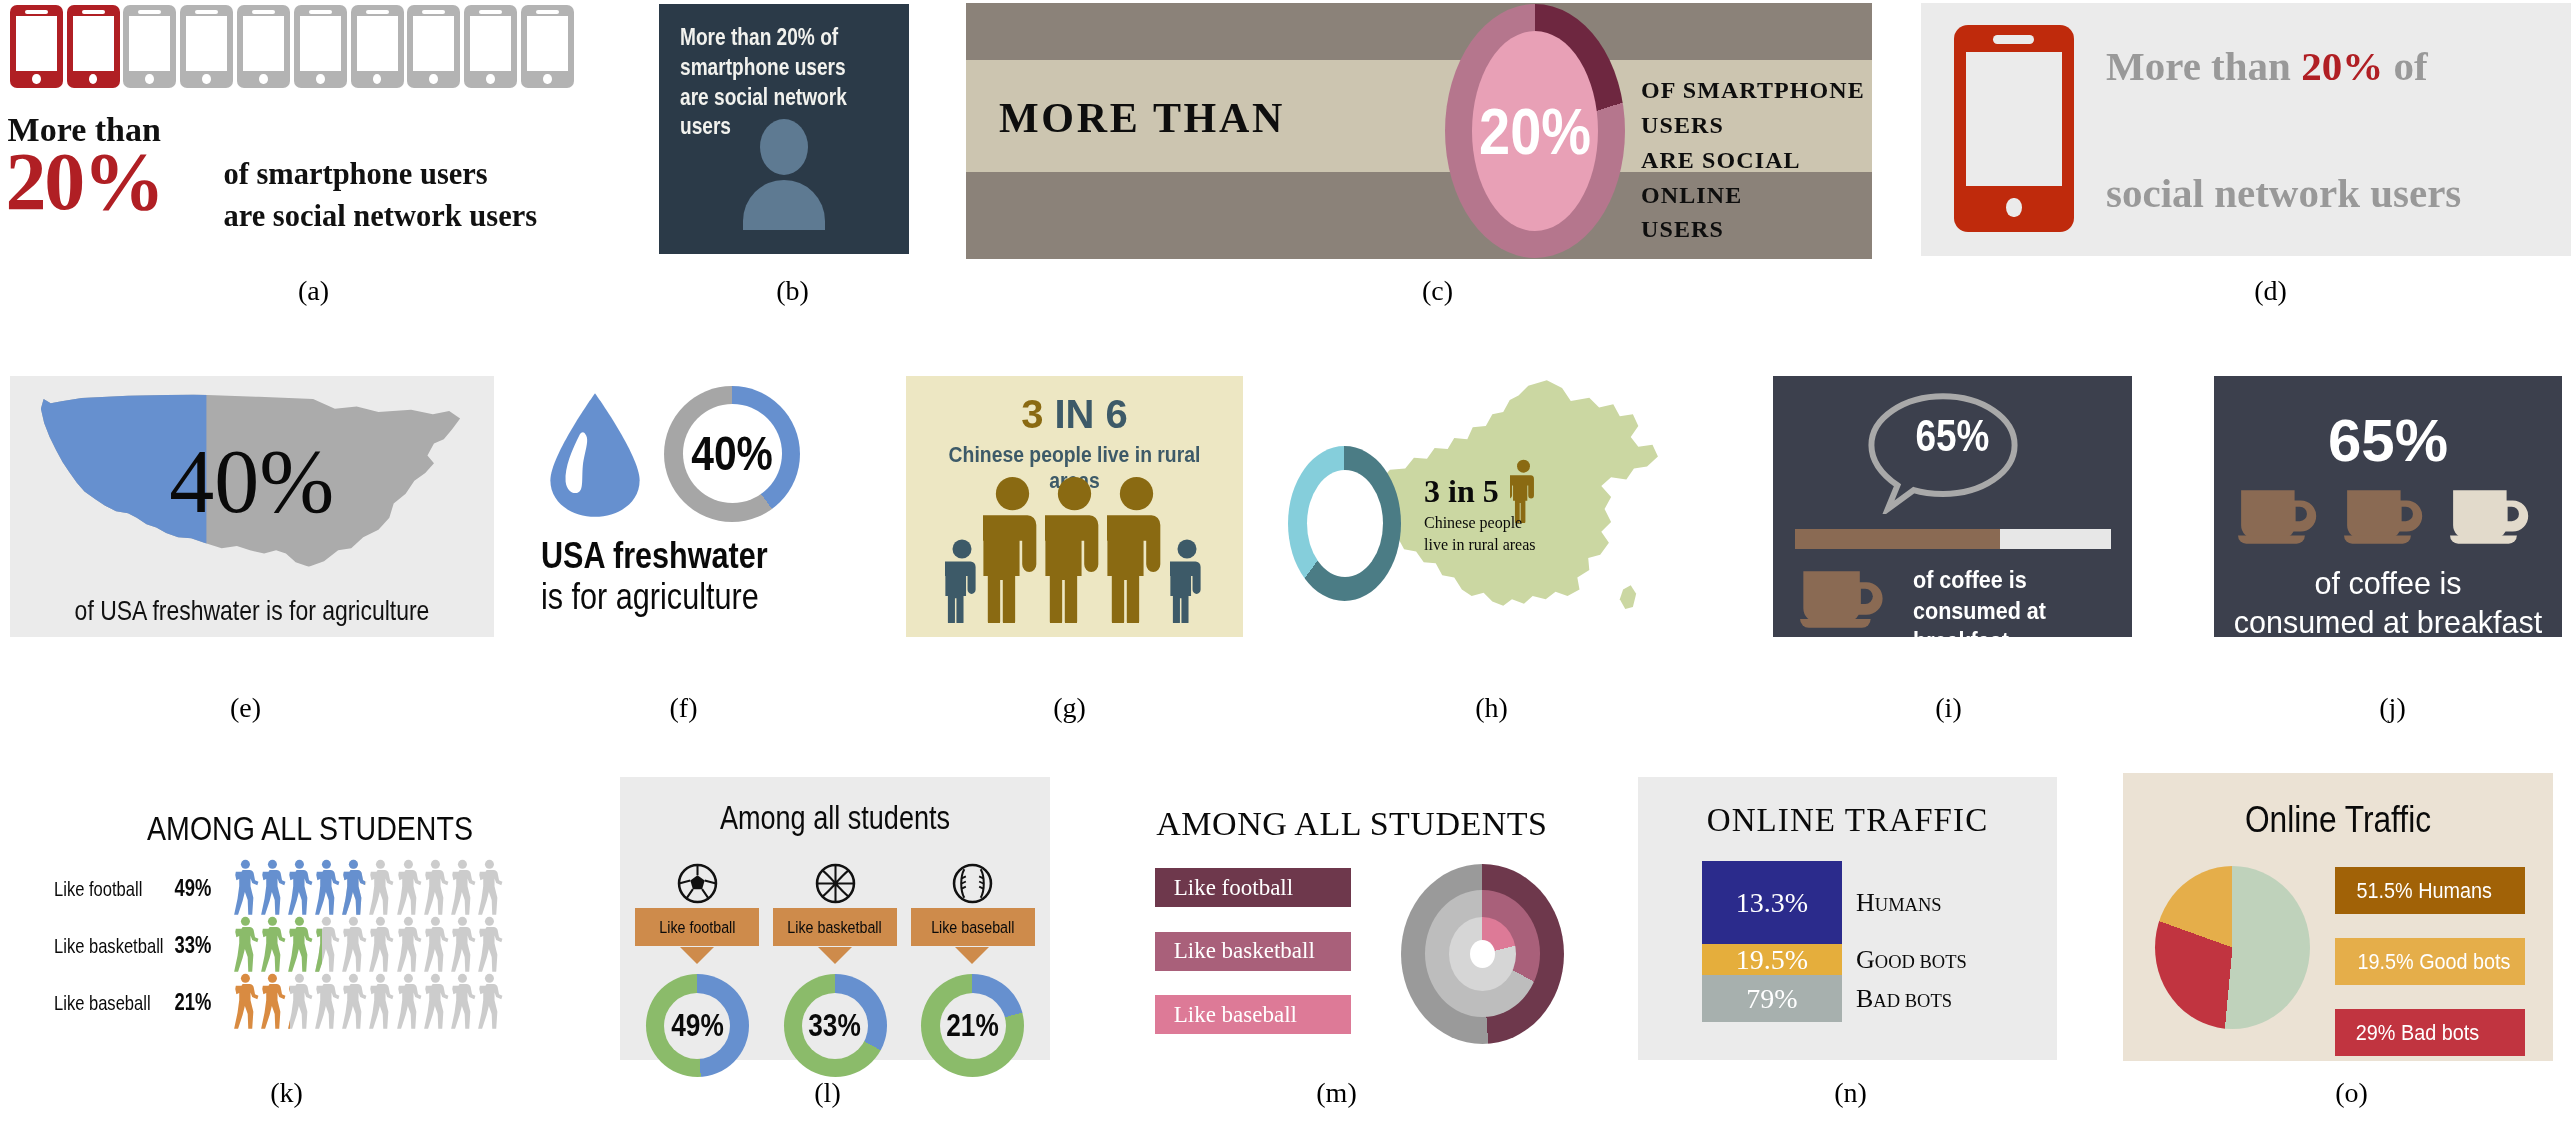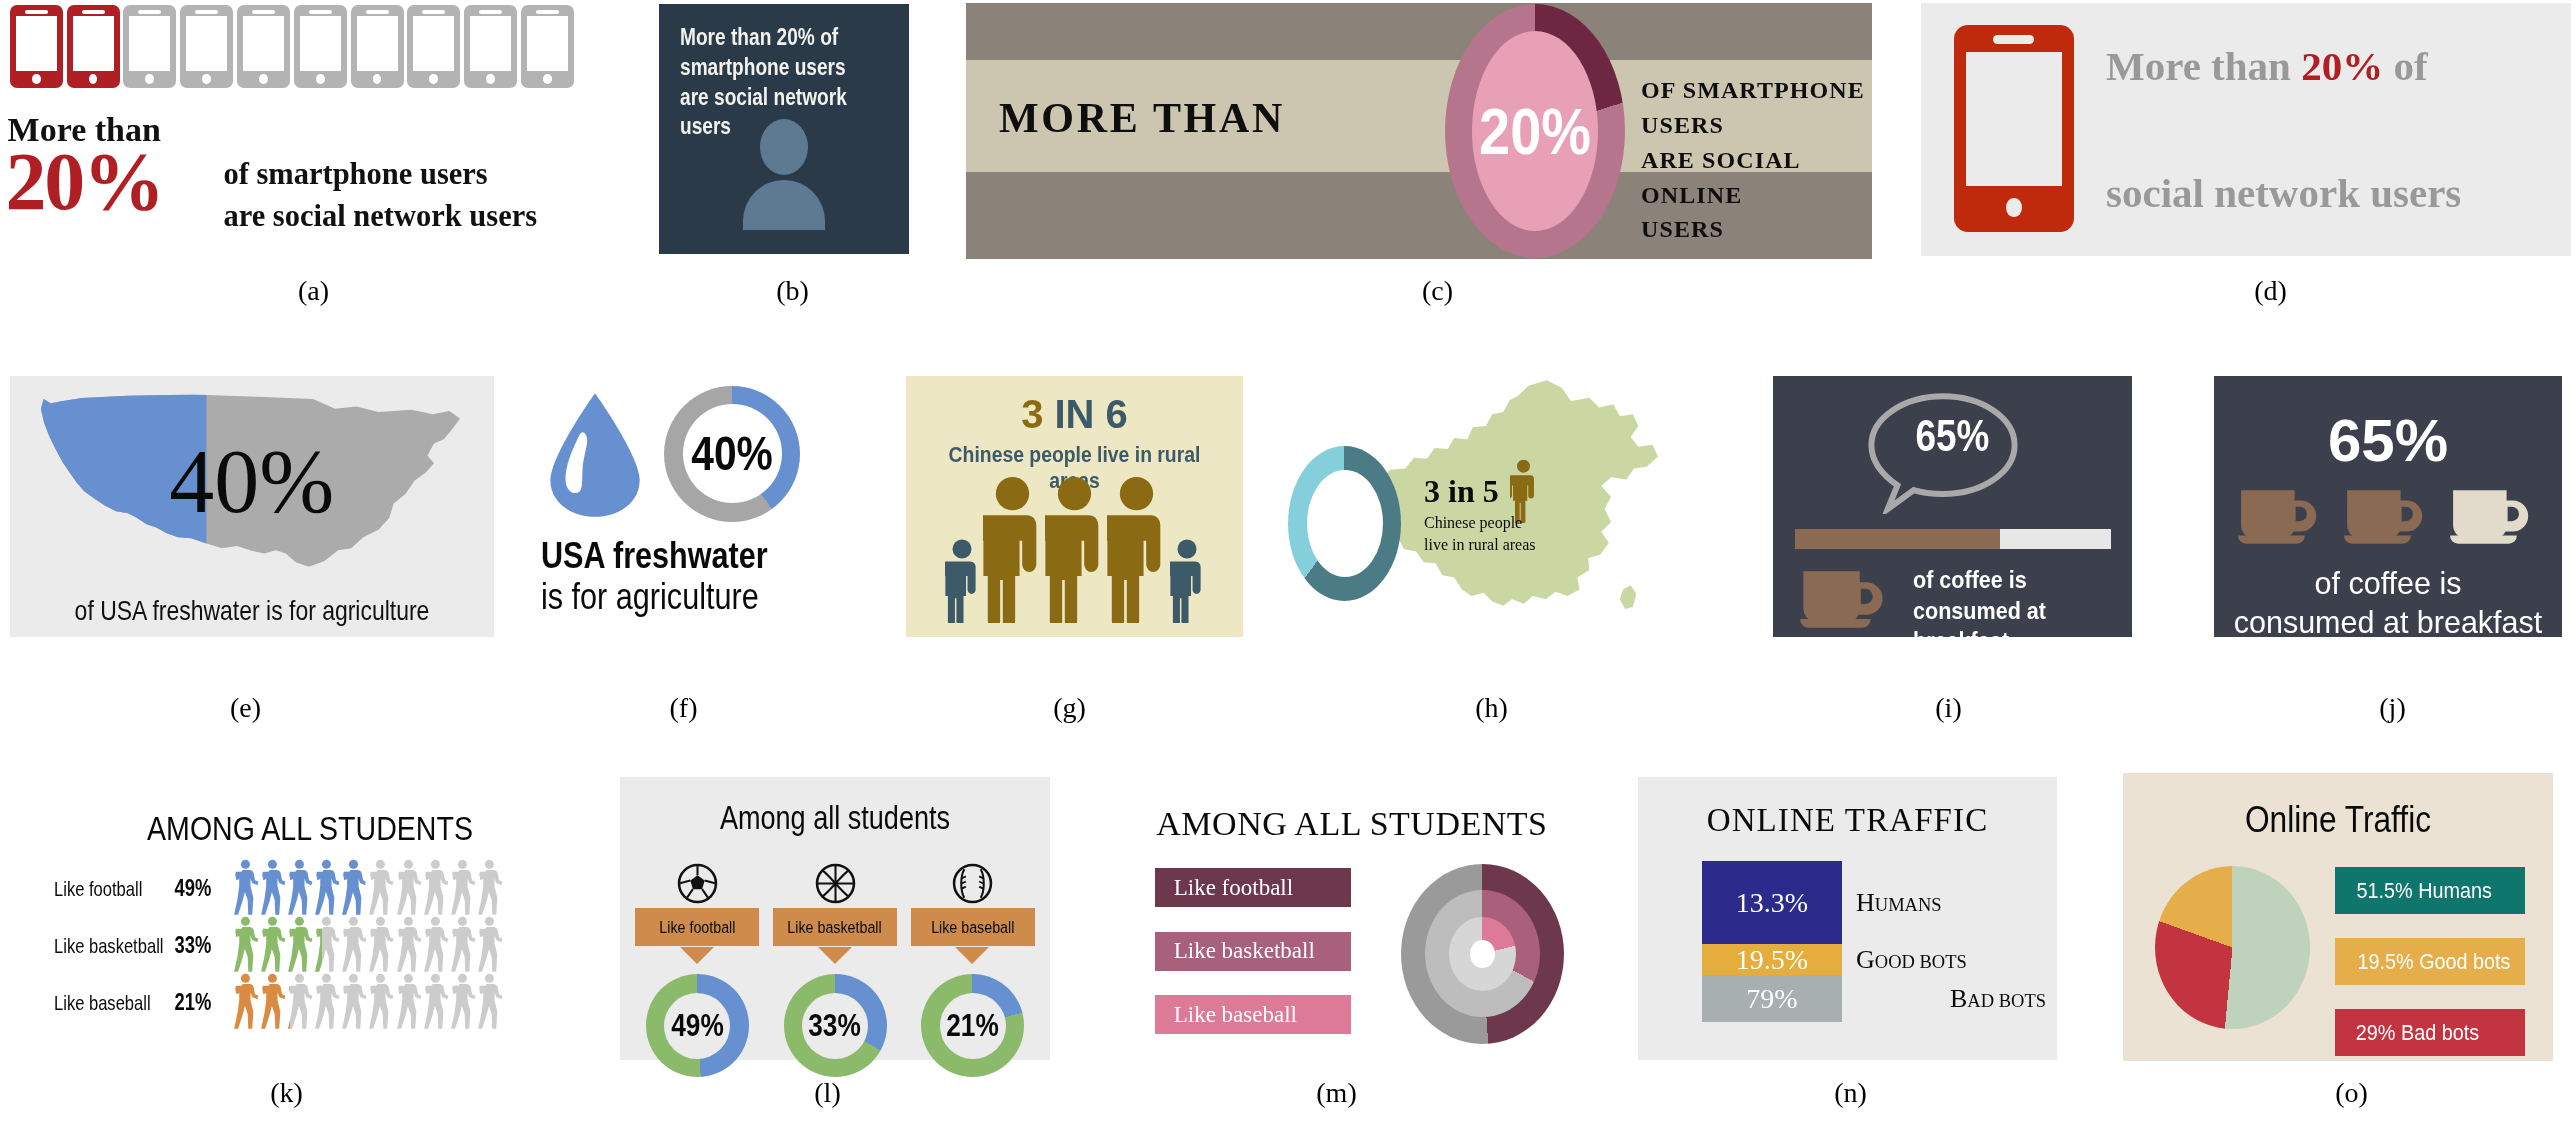--- a/index.html
+++ b/index.html
@@ -637,32 +637,32 @@
         <div class="seg" style="background: rgb(229, 174, 60); height: 31px;">19.5%</div>
         <div class="seg" style="background: rgb(167, 176, 174); height: 47px;">79%</div>
       </div>
     <div class="labels" id="pn-labels">
         <div class="lab" style="height: 83px;">
           <span>H<span class="sc">UMANS</span></span>
         </div>
         <div class="lab" style="height: 31px;">
           <span>G<span class="sc">OOD BOTS</span></span>
         </div>
-        <div class="lab" style="height: 47px; justify-content: flex-end;">
+        <div class="lab" style="height: 47px;">
           <span>B<span class="sc">AD BOTS</span></span>
         </div>
       </div>
   </div>
   <div class="caption" style="left:1850px; top:1077px;">(n)</div>
 
   <div class="panel" id="po">
     <div class="hd">Online Traffic</div>
     <div class="pie"></div>
     <div class="legs" id="po-legs">
-        <div class="lg" style="background: #0f766e;">
+        <div class="lg" style="background: #a16207;">
           <span>51.5% Humans</span>
         </div>
         <div class="lg" style="background: rgb(229, 174, 74);">
           <span>19.5% Good bots</span>
         </div>
         <div class="lg" style="background: rgb(193, 52, 64);">
           <span>29% Bad bots</span>
         </div>
       </div>
   </div>

